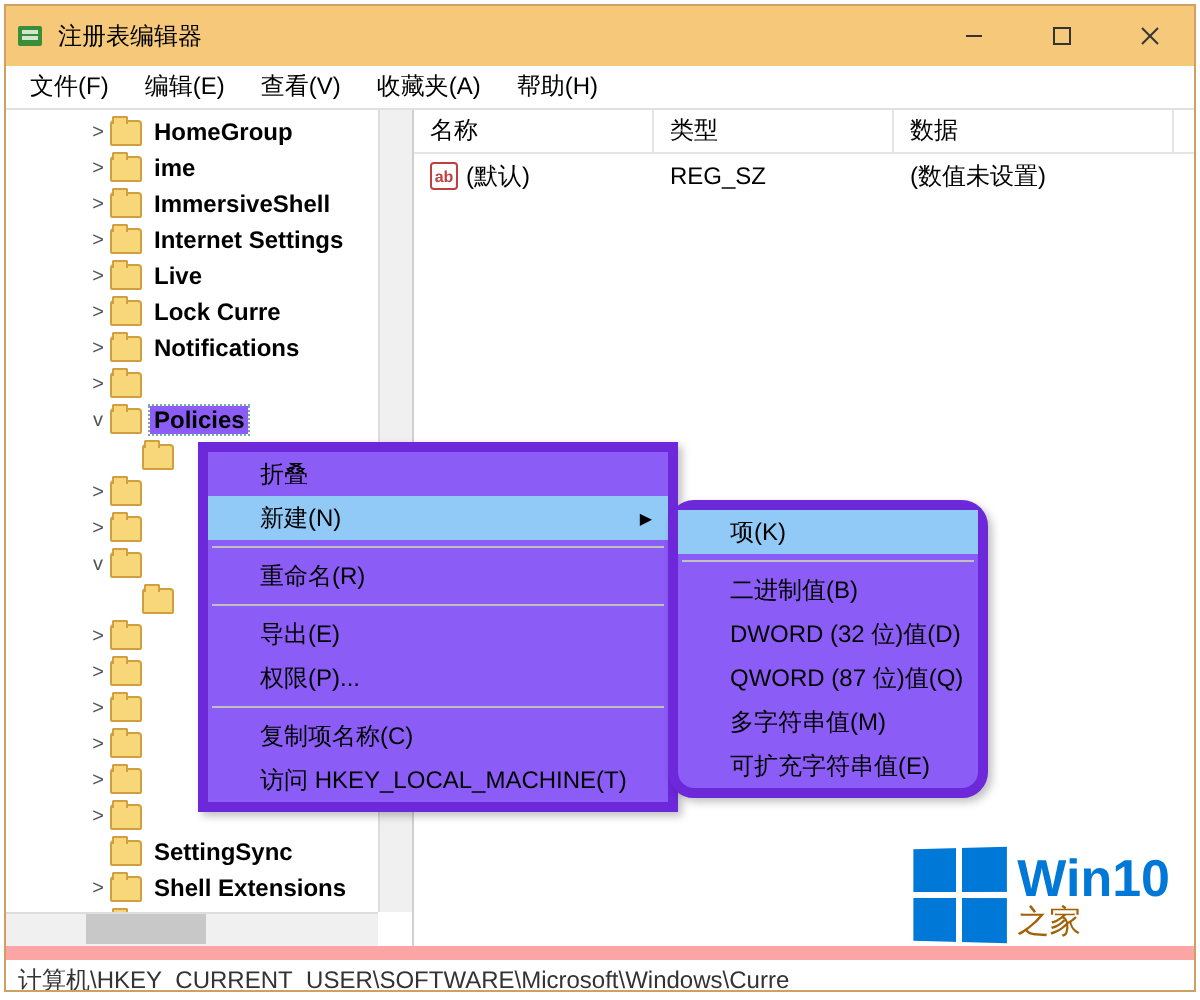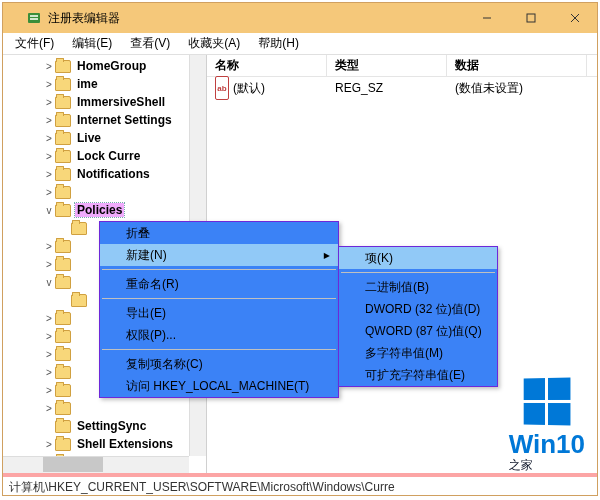--- a/index.html
+++ b/index.html
@@ -1,59 +1,59 @@
 <!DOCTYPE html>
 <html><head>
 <meta charset="utf-8">
 <style>
   * { box-sizing: border-box; margin: 0; padding: 0; font-family: "Segoe UI", "Microsoft YaHei", sans-serif; font-size: 12px; }
   body { width: 600px; height: 500px; overflow: hidden; background: #fff; position: relative; }
   .window { width: 596px; height: 494px; border: 1px solid #d0a060; margin: 2px; position: relative; background: #fff; }
-  .titlebar { height: 30px; background: #f5c87a; display: flex; align-items: center; padding-left: 23px; }
+  .titlebar { height: 30px; background: #f5c87a; display: flex; align-items: center; padding-left: 4px; }
   .titlebar .icon { width: 16px; height: 16px; margin-right: 6px; color: #2a6e2a; }
   .titlebar .title { flex: 1; color: #000; font-size: 12px; }
   .winbtn { width: 44px; height: 30px; display: flex; align-items: center; justify-content: center; color: #333; }
   .winbtn.close { color: #333; }
   .menubar { height: 22px; background: #fff; border-bottom: 1px solid #e0e0e0; display: flex; align-items: center; padding-left: 4px; gap: 2px; }
   .menuitem { padding: 2px 8px; cursor: default; }
   .content { display: flex; height: calc(100% - 30px - 22px - 22px); }
   .tree { width: 204px; border-right: 1px solid #d0d0d0; overflow: hidden; position: relative; }
   .tree-inner { padding: 2px 0 0 0; }
   .list { flex: 1; overflow: hidden; }
-  .list-header { display: flex; border-bottom: 1px solid #e5e5e5; height: 22px; font-weight: bold; }
+  .list-header { display: flex; border-bottom: 1px solid #e5e5e5; height: 22px; }
   .list-header .col { padding: 2px 8px; border-right: 1px solid #e5e5e5; }
   .list-body { padding: 2px 0; }
   .list-row { display: flex; align-items: center; height: 18px; }
   .list-row .val { padding: 0 8px; display: flex; align-items: center; gap: 4px; }
-  .val-icon { width: 14px; height: 24px; background: #fff; border: 1px solid #c04040; border-radius: 2px; color: #c04040; font-size: 8px; font-weight: bold; display: flex; align-items: center; justify-content: center; }
+  .val-icon { width: 14px; height: 14px; background: #fff; border: 1px solid #c04040; border-radius: 2px; color: #c04040; font-size: 8px; font-weight: bold; display: flex; align-items: center; justify-content: center; }
   .tree-item { display: flex; align-items: center; height: 18px; white-space: nowrap; }
   .tree-item .expander { width: 12px; text-align: center; color: #555; font-size: 10px; }
   .tree-item .spacer { display: inline-block; }
   .folder-icon { width: 16px; height: 13px; background: #f8d77a; border: 1px solid #d0a040; border-radius: 2px 2px 1px 1px; margin: 0 4px 0 0; position: relative; }
   .folder-icon::before { content: ""; position: absolute; top: -3px; left: 0; width: 6px; height: 3px; background: #f8d77a; border: 1px solid #d0a040; border-bottom: none; border-radius: 1px 1px 0 0; }
-  .tree-item.selected .label { background: #f0abfc; outline: 1px dotted #7aa; padding: 0 2px; }
+  .tree-item.selected .label { background: #8b5cf6; outline: 1px dotted #7aa; padding: 0 2px; }
   .tree-item .label { padding: 0 2px; font-weight: bold; }
-  .statusbar { height: 22px; border-top: 4px solid #fca5a5; padding: 2px 6px; font-size: 12px; color: #333; white-space: nowrap; overflow: hidden; }
+  .statusbar { height: 22px; border-top: 7px solid #fca5a5; padding: 2px 6px; font-size: 12px; color: #333; white-space: nowrap; overflow: hidden; }
   .scrollbar-v { position: absolute; right: 0; top: 0; bottom: 17px; width: 17px; background: #f0f0f0; border-left: 1px solid #ddd; }
   .scrollbar-h { position: absolute; left: 0; right: 17px; bottom: 0; height: 17px; background: #f0f0f0; border-top: 1px solid #ddd; display: flex; }
   .scrollbar-h .thumb { width: 60px; height: 15px; background: #c8c8c8; margin-left: 40px; }
-  .ctxmenu { position: absolute; background: #3b82f6; border: 1px solid #6d28d9; box-shadow: 2px 2px 4px rgba(0,0,0,0.25); z-index: 10; }
+  .ctxmenu { position: absolute; background: #8b5cf6; border: 5px solid #6d28d9; box-shadow: 2px 2px 4px rgba(0,0,0,0.25); z-index: 10; }
   .ctxmenu .row { height: 22px; display: flex; align-items: center; padding: 0 30px 0 26px; position: relative; white-space: nowrap; }
   .ctxmenu .row.hl { background: #91c9f7; }
   .ctxmenu .row.hl.arrowed::after { color: #000; }
   .ctxmenu .row.arrowed::after { content: "▶"; font-size: 8px; position: absolute; right: 8px; color: #333; }
   .ctxmenu .sep { height: 1px; background: #c0c0c0; margin: 3px 2px; }
   .submenu { left: 100%; top: 24px; }
-  .watermark { position: absolute; right: 12px; bottom: 24px; display: flex; align-items: center; gap: 6px; z-index: 5; flex-direction: column; }
+  .watermark { position: absolute; right: 12px; bottom: 24px; display: flex; align-items: center; gap: 6px; z-index: 5; }
   .winlogo { display: grid; grid-template-columns: 22px 22px; grid-template-rows: 22px 22px; gap: 3px; transform: perspective(100px) rotateY(-6deg); }
   .winlogo div { background: #0078d7; }
   .wmtext { display: flex; flex-direction: column; line-height: 1; }
   .wmtext .big { font-size: 26px; font-weight: 700; color: #0078d7; }
   .wmtext .row1 { display: flex; align-items: baseline; gap: 4px; }
-  .wmtext .zhijia { font-size: 12px; color: #0f172a; margin-top: 2px; }
+  .wmtext .zhijia { font-size: 16px; color: #a16207; margin-top: 2px; }
 </style>
 </head>
 <body>
 
 <div class="window">
   <div class="titlebar">
     <span class="icon">
       <svg width="16" height="16" viewBox="0 0 16 16">
           <rect x="2" y="3" width="12" height="10" fill="#3a8e3a" rx="1"></rect>
           <rect x="4" y="5" width="8" height="2" fill="#cfe8cf"></rect>
@@ -261,21 +261,21 @@
     <div class="row">折叠</div>
       <div class="row hl arrowed">新建(N)</div>
       <div class="sep"></div>
       <div class="row">重命名(R)</div>
       <div class="sep"></div>
       <div class="row">导出(E)</div>
       <div class="row">权限(P)...</div>
       <div class="sep"></div>
       <div class="row">复制项名称(C)</div>
       <div class="row">访问 HKEY_LOCAL_MACHINE(T)</div>
-      <div class="ctxmenu submenu" id="submenu" style="position:absolute; width:160px;">
+      <div class="ctxmenu submenu" id="submenu" style="position:absolute; width:160px;border-radius:13px;">
         <div class="row hl">项(K)</div>
         <div class="sep"></div>
         <div class="row">二进制值(B)</div>
         <div class="row">DWORD (32 位)值(D)</div>
         <div class="row">QWORD (87 位)值(Q)</div>
         <div class="row">多字符串值(M)</div>
         <div class="row">可扩充字符串值(E)</div>
       </div>
   </div>
 

